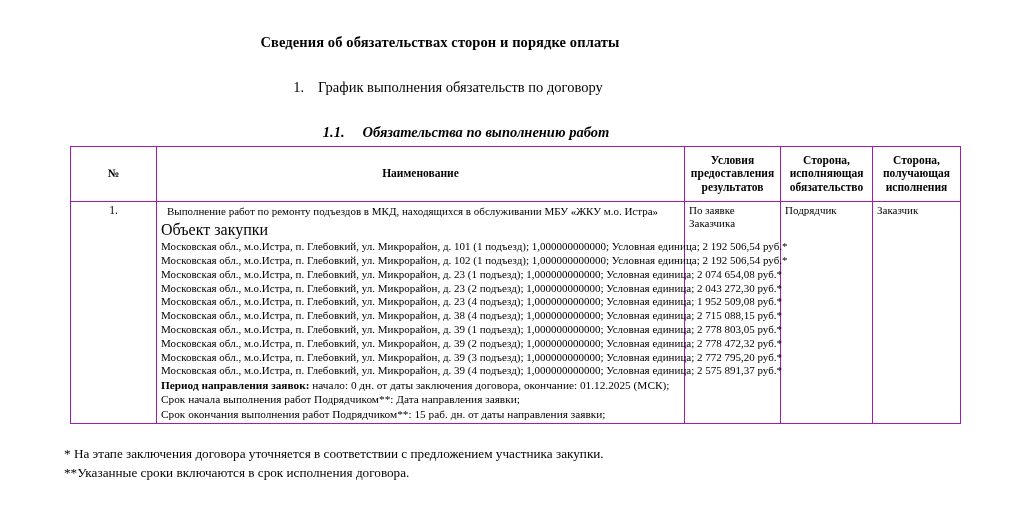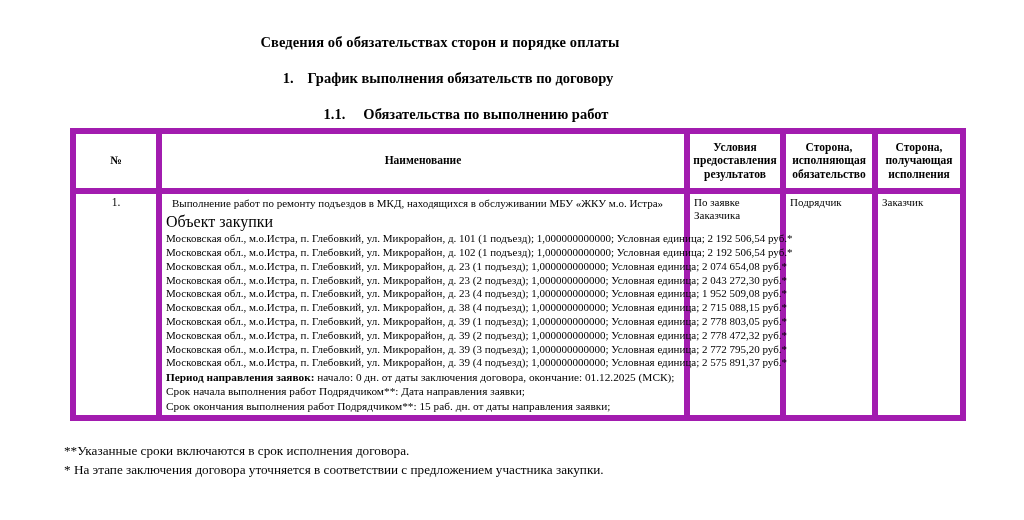--- a/index.html
+++ b/index.html
@@ -27,35 +27,36 @@
   .doc-title {
     text-align: center;
     font-weight: bold;
     font-size: 14.5px;
     margin: 0;
     padding-top: 34px;
     letter-spacing: 0.1px;
   }
   .heading-1 {
     text-align: center;
+    font-weight: normal;
+    font-size: 14.5px;
+    margin: 12px;
+    padding-top: 16px;
+    padding-left: 16px;
+  }
+  .heading-1 .num { margin-right: 14px; }
+
+  .heading-2 {
+    text-align: center;
     font-weight: bold;
     font-size: 14.5px;
-    margin: 3px;
-    padding-top: 16px;
-    padding-left: 16px;
-  }
-  .heading-1 .num { margin-right: 14px; }
-
-  .heading-2 {
-    text-align: center;
-    font-weight: bold;
-    font-size: 14.5px;
     margin: 0;
     padding-top: 16px;
     padding-left: 52px;
+    font-style: italic;
   }
   .heading-2 .num { margin-right: 18px; }
 
   
   .table-caption {
     text-align: right;
     font-size: 13.5px;
     margin: 0;
     padding-top: 14px;
     padding-right: 6px;
@@ -68,21 +69,21 @@
     box-sizing: border-box;
   }
   table.main {
     border-collapse: collapse;
     width: 890px;
     table-layout: fixed;
     font-size: 11px;
   }
   table.main th,
   table.main td {
-    border: 6px solid #a21caf;
+    border: 1px solid #a21caf;
     vertical-align: top;
     padding: 2px 4px;
   }
   table.main thead th {
     text-align: center;
     vertical-align: middle;
     font-weight: bold;
     font-size: 11.5px;
     line-height: 1.15;
     padding: 4px 3px;
@@ -220,17 +221,17 @@
             <div>Заказчика</div>
           </td>
           <td class="cell-side">Подрядчик</td>
           <td class="cell-side">Заказчик</td>
         </tr>
       </tbody>
     </table>
   </div>
 
   <div class="footnotes">
+    <p class="footnote">* На этапе заключения договора уточняется в соответствии с предложением участника закупки.</p>
     <p class="footnote">**Указанные сроки включаются в срок исполнения договора.</p>
-    <p class="footnote">* На этапе заключения договора уточняется в соответствии с предложением участника закупки.</p>
   </div>
 
 </div>
 
 </body></html>

